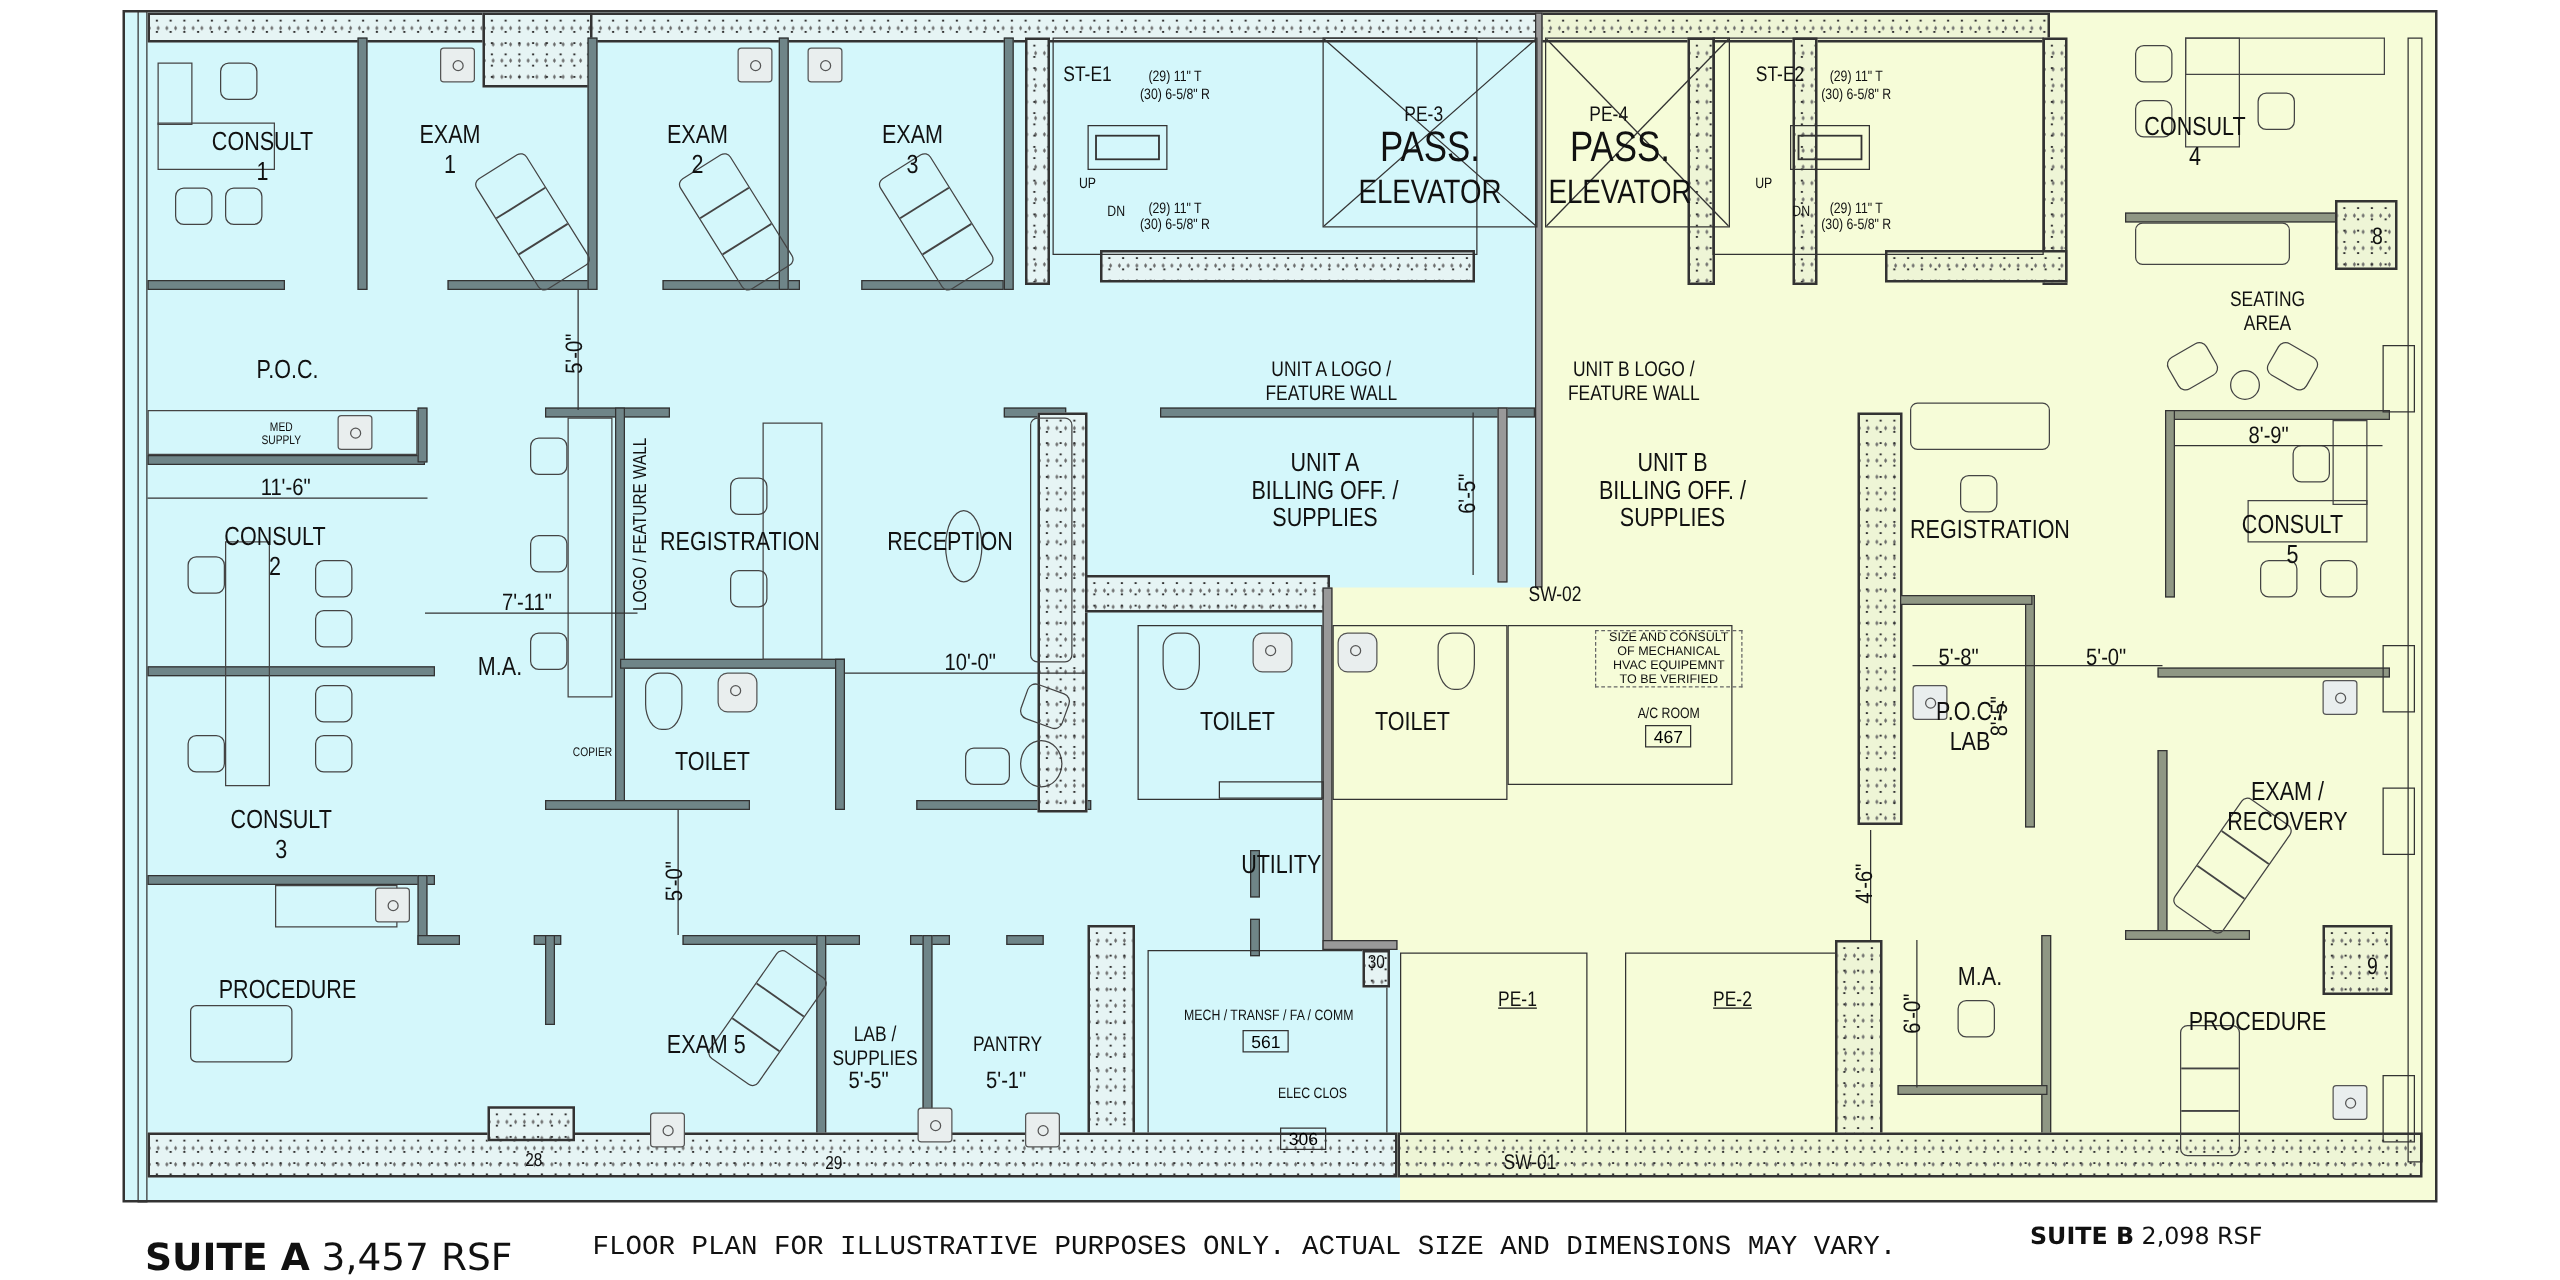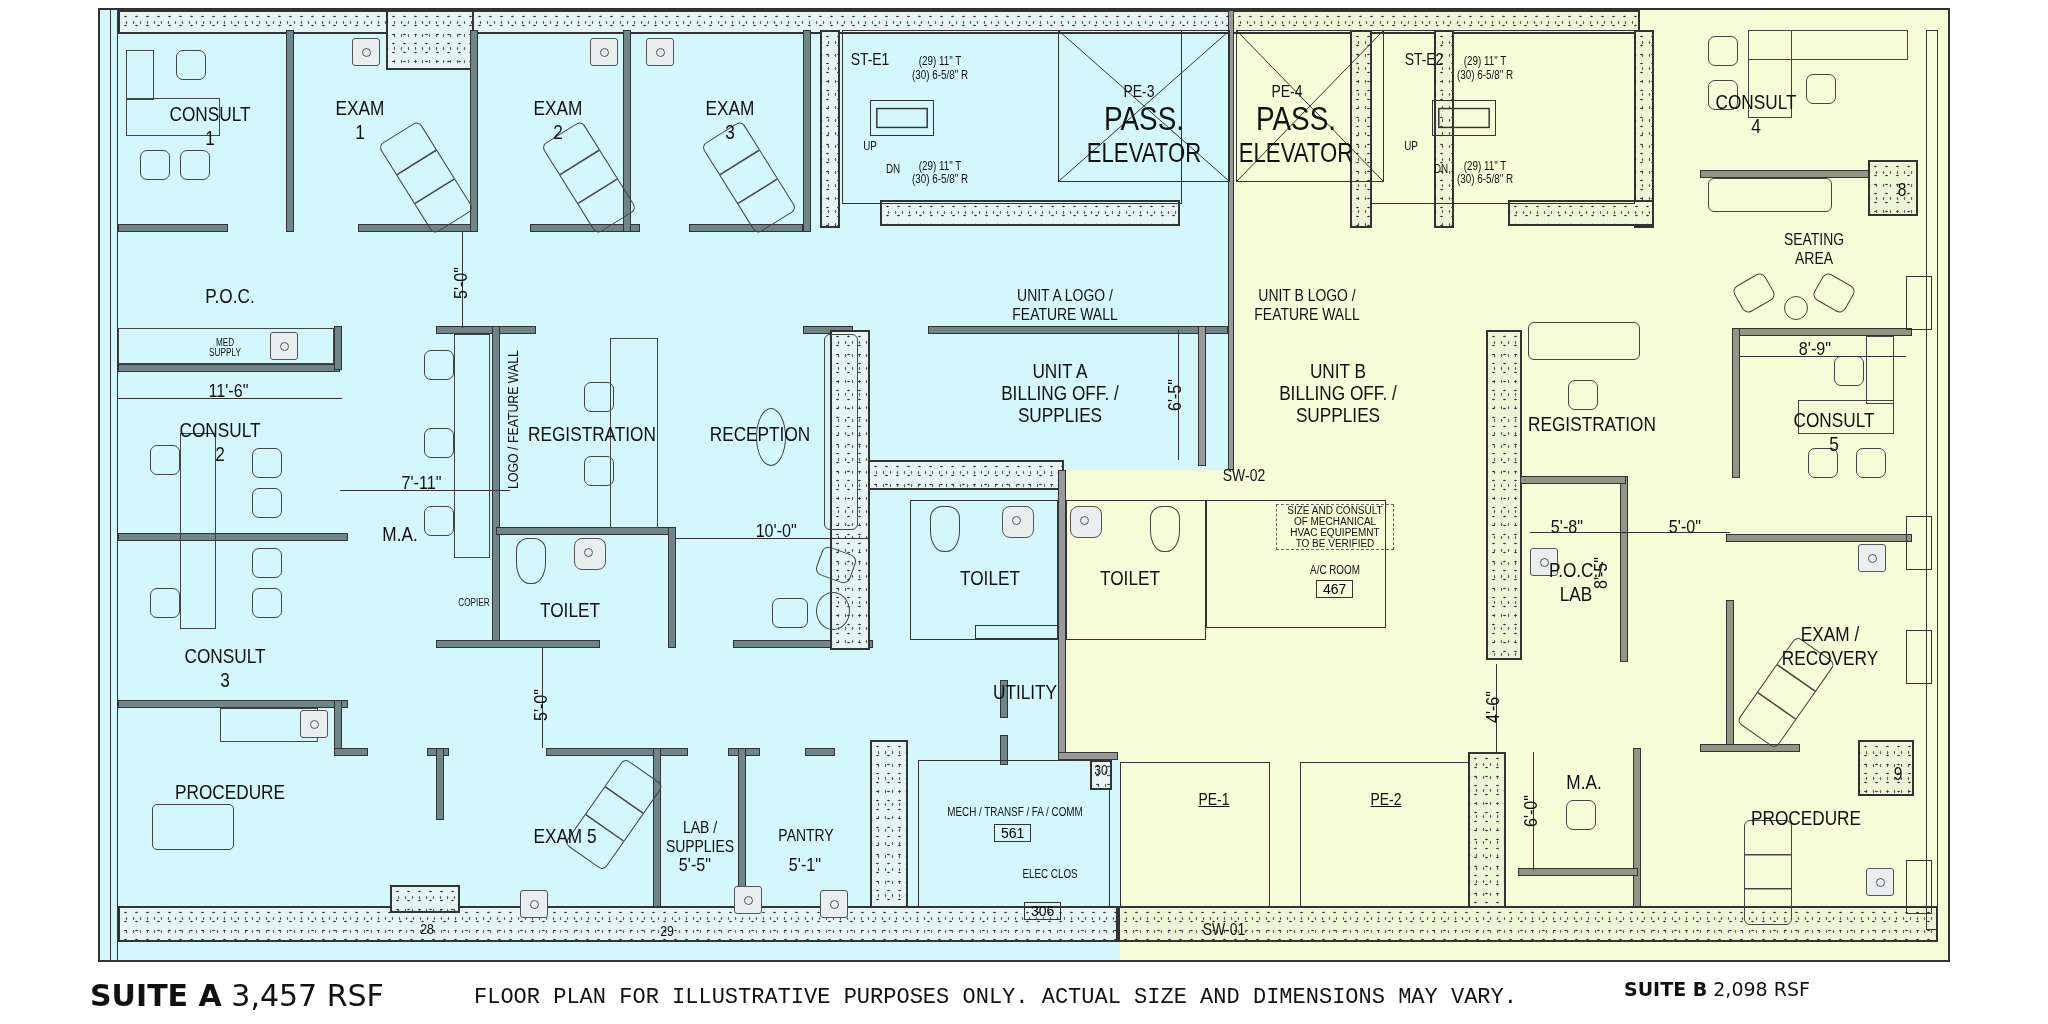--- a/index.html
+++ b/index.html
@@ -358,21 +358,21 @@
   <div class="dim" style="left:676px;top:854px;">5'-5"</div>
   <div class="dim" style="left:786px;top:854px;">5'-1"</div>
   <div class="dim" style="left:1796px;top:338px;">8'-9"</div>
   <div class="dim" style="left:1548px;top:516px;">5'-8"</div>
   <div class="dim" style="left:1666px;top:516px;">5'-0"</div>
   <div class="dim v" style="left:1582px;top:562px;">8'-5"</div>
   <div class="dim v" style="left:1474px;top:696px;">4'-6"</div>
   <div class="dim v" style="left:1512px;top:800px;">6'-0"</div>
 </div>
 
-<div class="footer" style="left:90px;font-size:30px;">
+<div class="footer" style="left:116px;font-size:30px;margin-top:11px;">
   <span class="bold">SUITE A</span>
   <span>3,457 RSF</span>
 </div>
 <div class="footer" style="left:474px;top:985px;font-size:22px;font-family:Liberation Mono, monospace;">FLOOR PLAN FOR ILLUSTRATIVE PURPOSES ONLY. ACTUAL SIZE AND DIMENSIONS MAY VARY.</div>
 <div class="footer" style="left:1624px;font-size:19px;">
   <span class="bold">SUITE B</span>
   <span>2,098 RSF</span>
 </div>
 
 </body></html>

